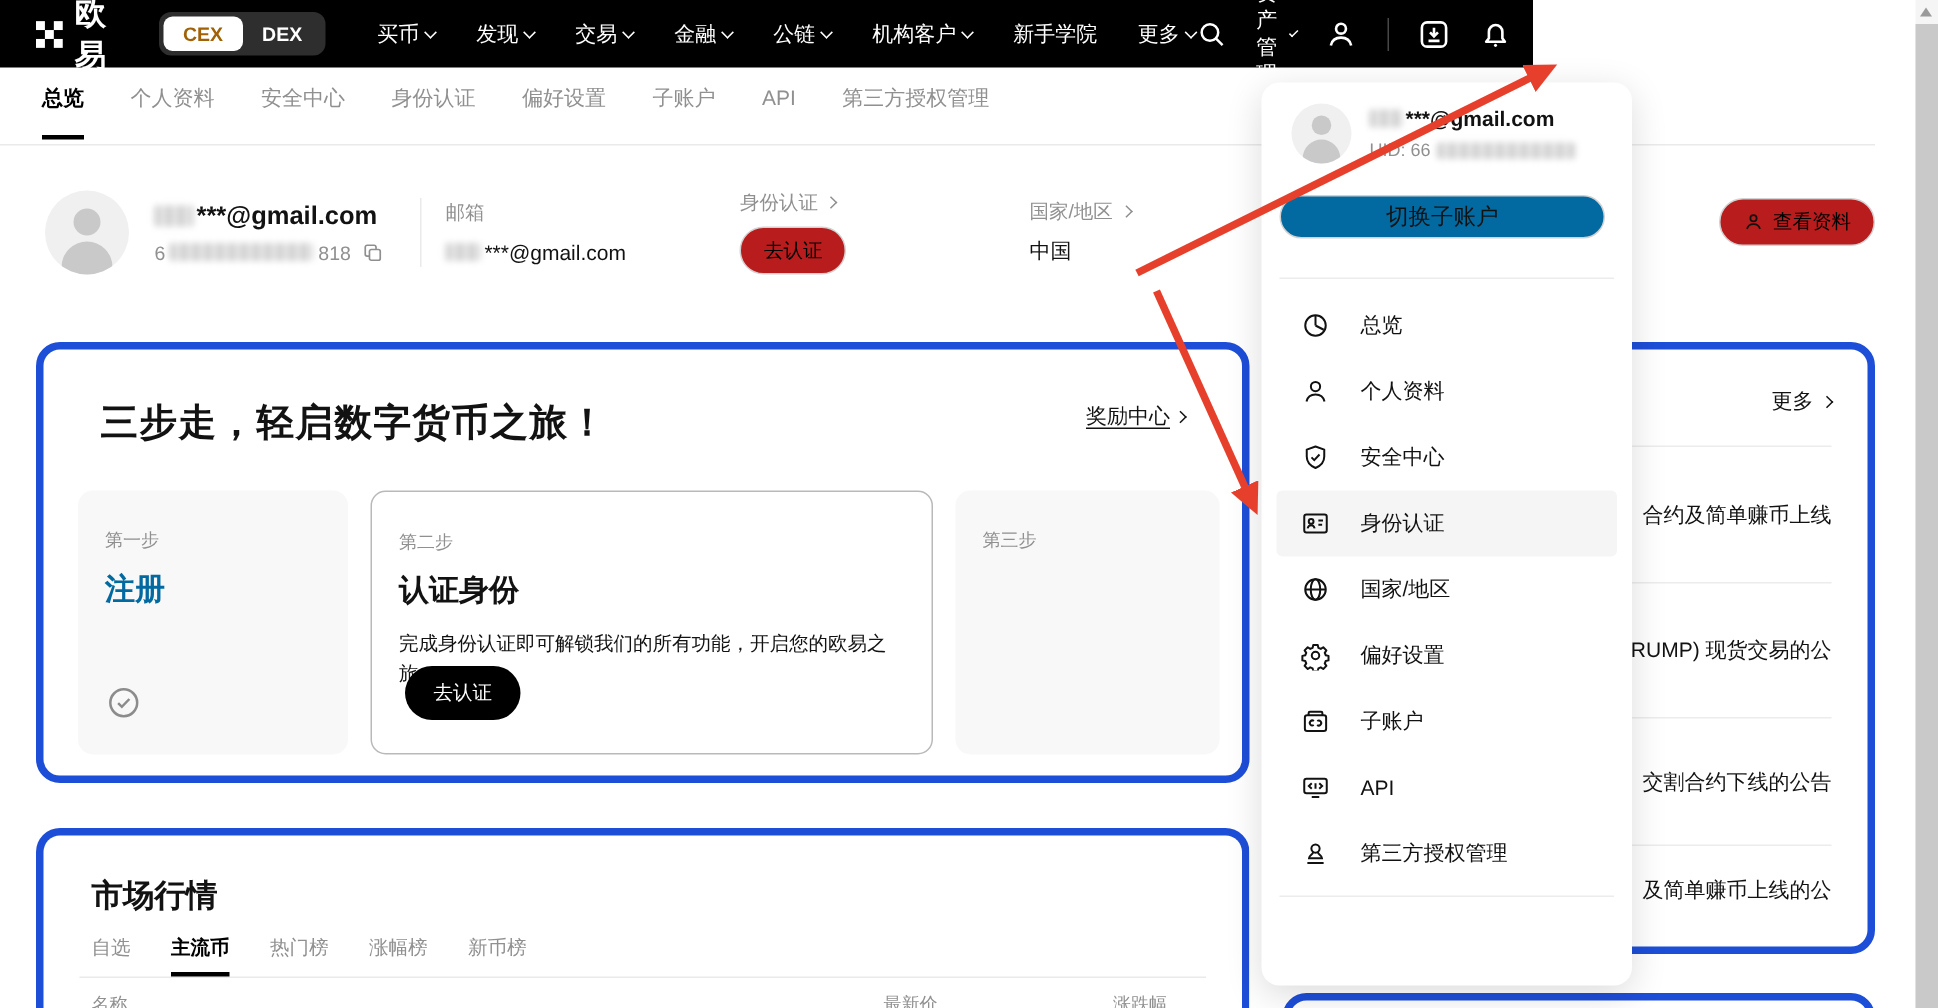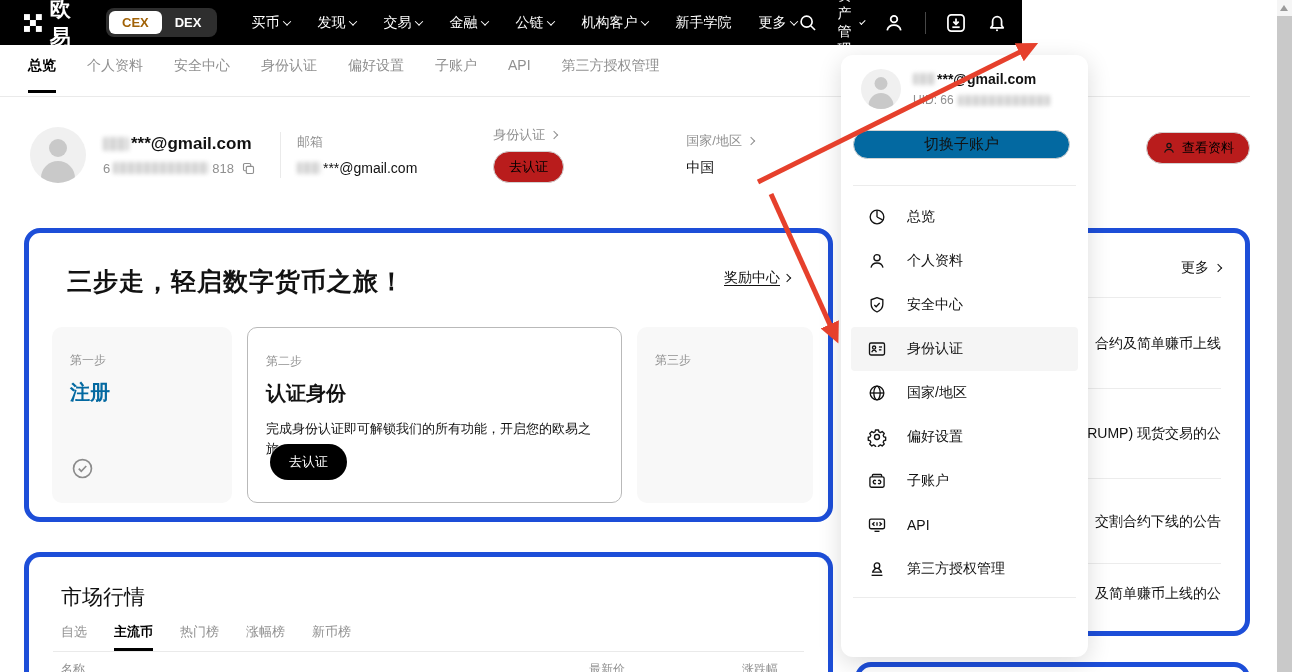--- a/index.html
+++ b/index.html
@@ -74,21 +74,21 @@
   .step .t{font-size:20px;font-weight:bold;margin-top:10px}
   .step.muted{background:#f8f8f8;width:180px}
   .step.muted .t{color:#0369a1}
   .step.current{background:#fff;border:1px solid #b9b9b9;width:375px}
   .step .desc{font-size:13px;margin-top:12px;line-height:1.5}
   .btn-dark{position:absolute;left:22px;bottom:22px;background:#000;color:#fff;font-size:13px;
     padding:9px 19px;border-radius:20px;border:none;cursor:pointer}
   .stepcheck{position:absolute;left:18px;bottom:22px}
 
   .marketcard{left:24px;top:552px;width:809px;height:160px;padding:24px 32px;border-bottom:none;border-radius:16px 16px 0 0}
-  .marketcard h2{font-size:21px;font-weight:normal;margin-top:2px}
+  .marketcard h2{font-size:21px;font-weight:bold;margin-top:2px}
   .mtabs{display:flex;gap:27px;font-size:13px;color:#909090;margin-top:12px}
   .mtab{padding-bottom:10px;position:relative;cursor:pointer}
   .mtab.active{color:#000;font-weight:bold}
   .mtab.active:after{content:"";position:absolute;left:0;right:0;bottom:0;height:3px;background:#000}
   .mdiv{height:1px;background:#eaeaea;margin:0 -8px}
   .mheaders{position:relative;margin-top:9px;font-size:12px;color:#909090;height:14px}
   .mh-name{position:absolute;left:0}
   .mh-price{position:absolute;left:528px}
   .mh-chg{position:absolute;right:18px}
 

